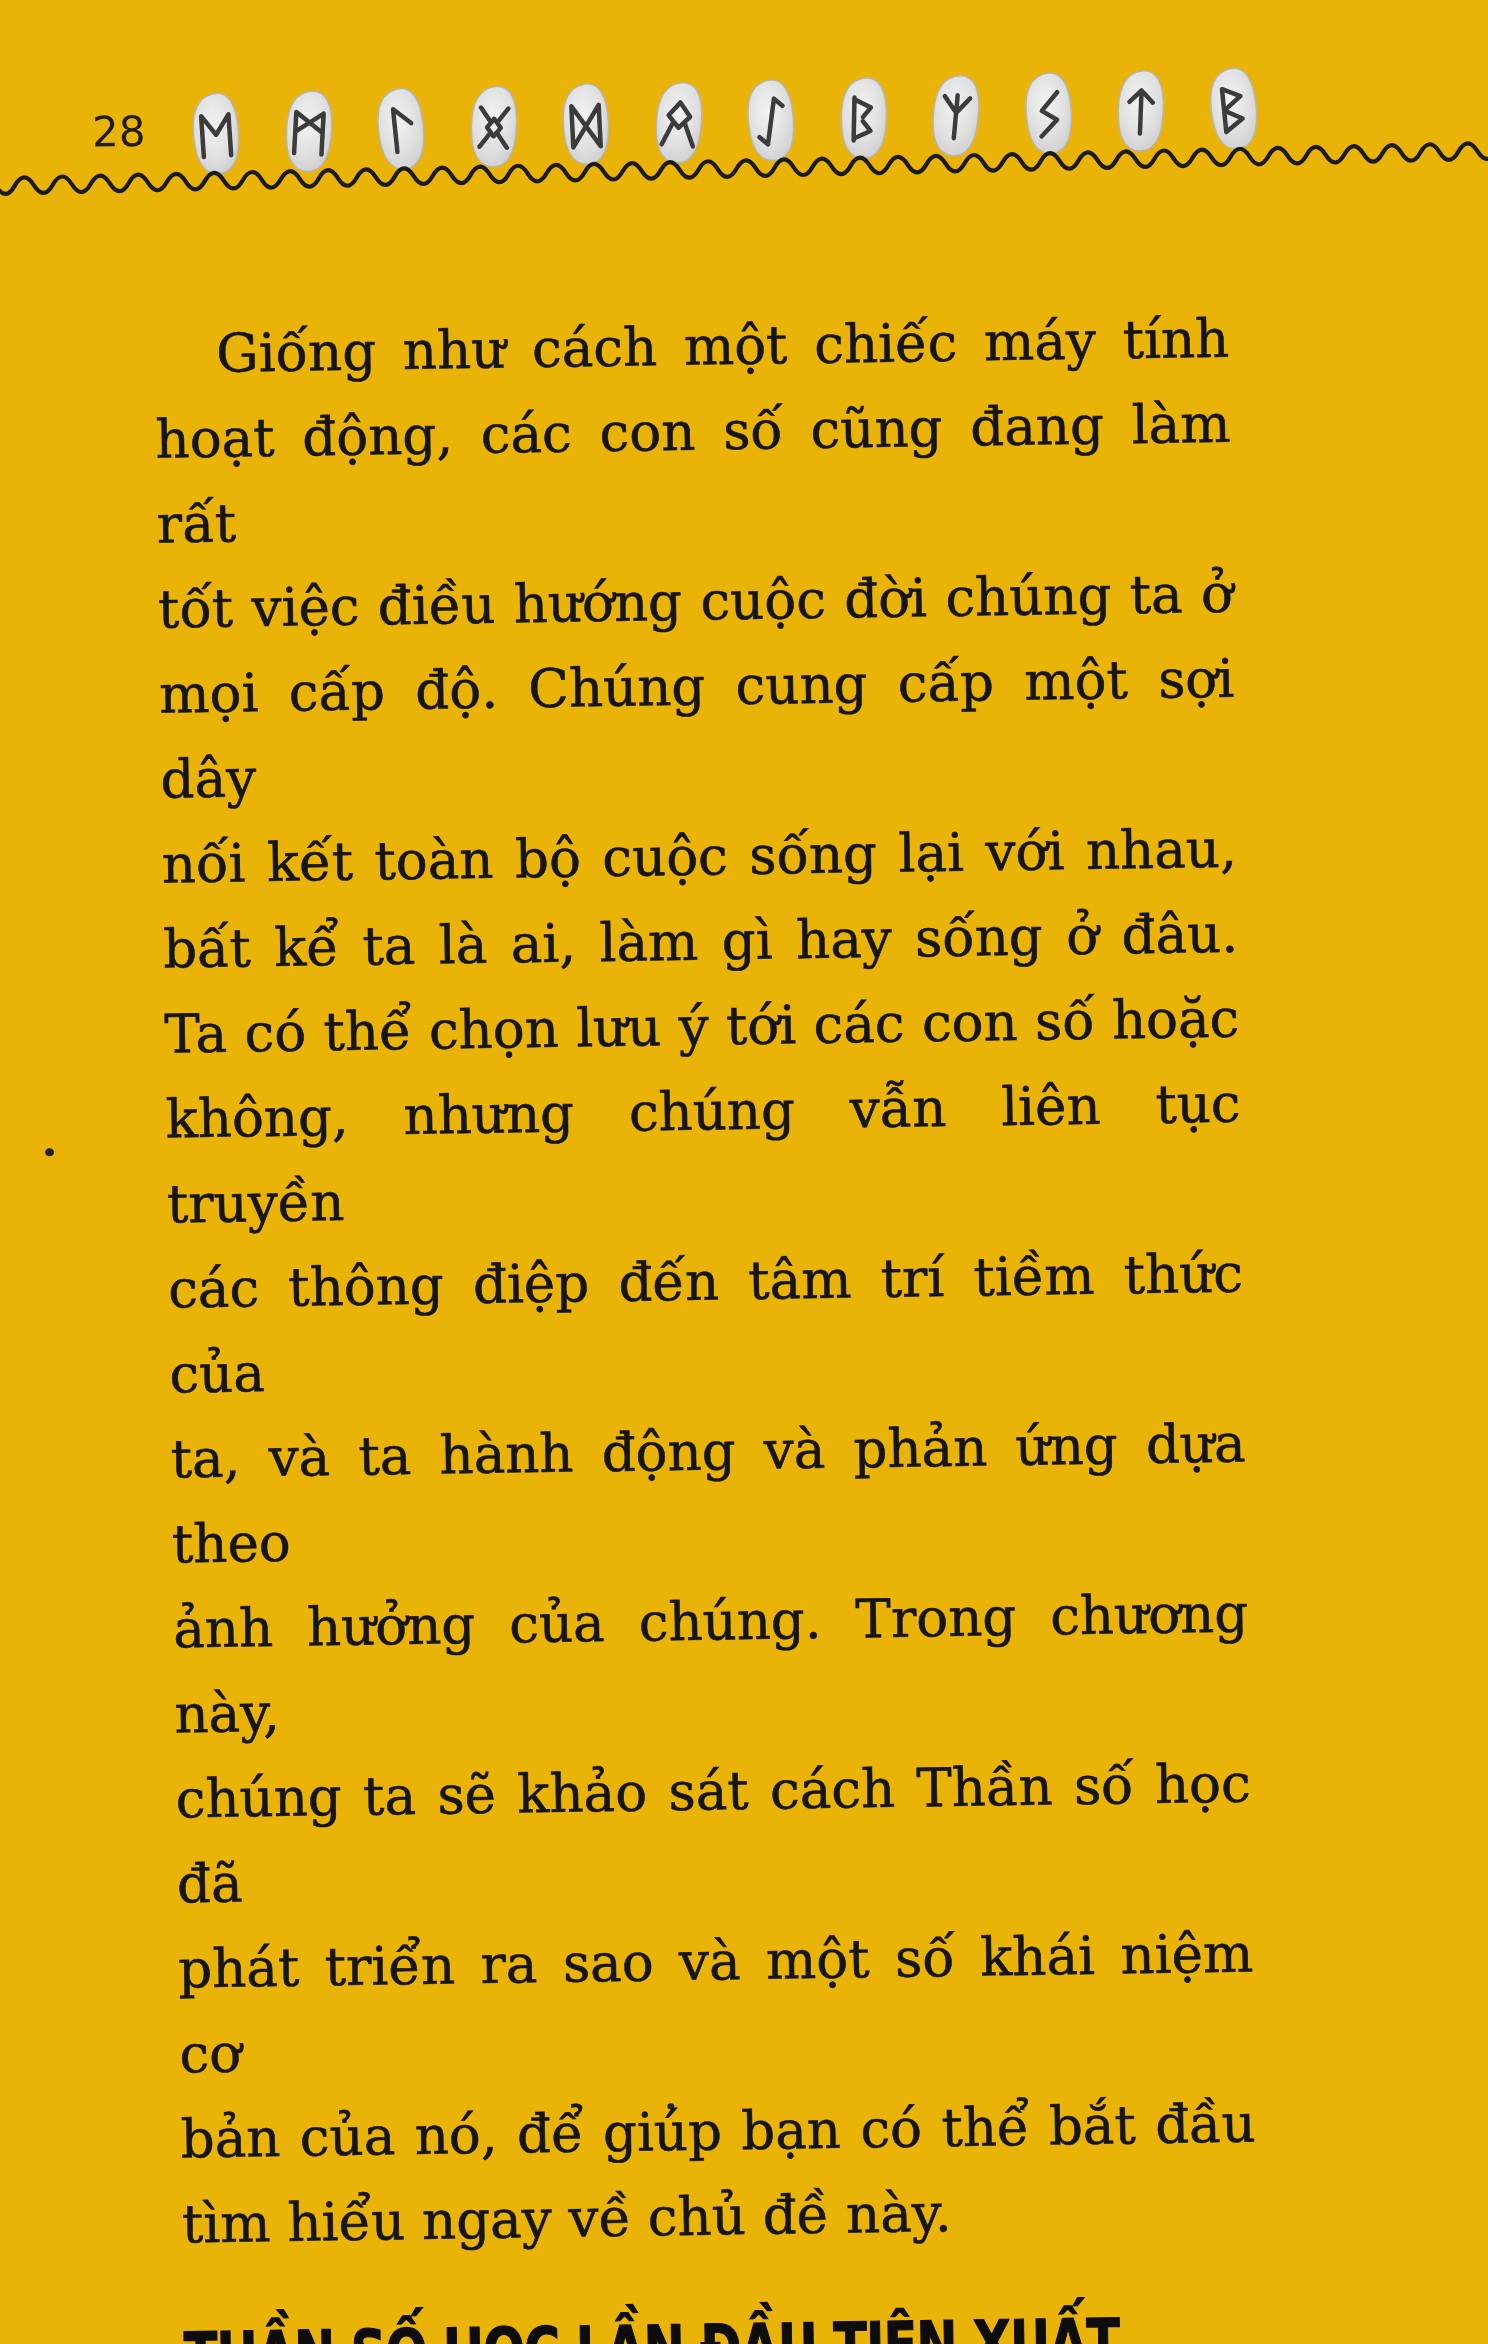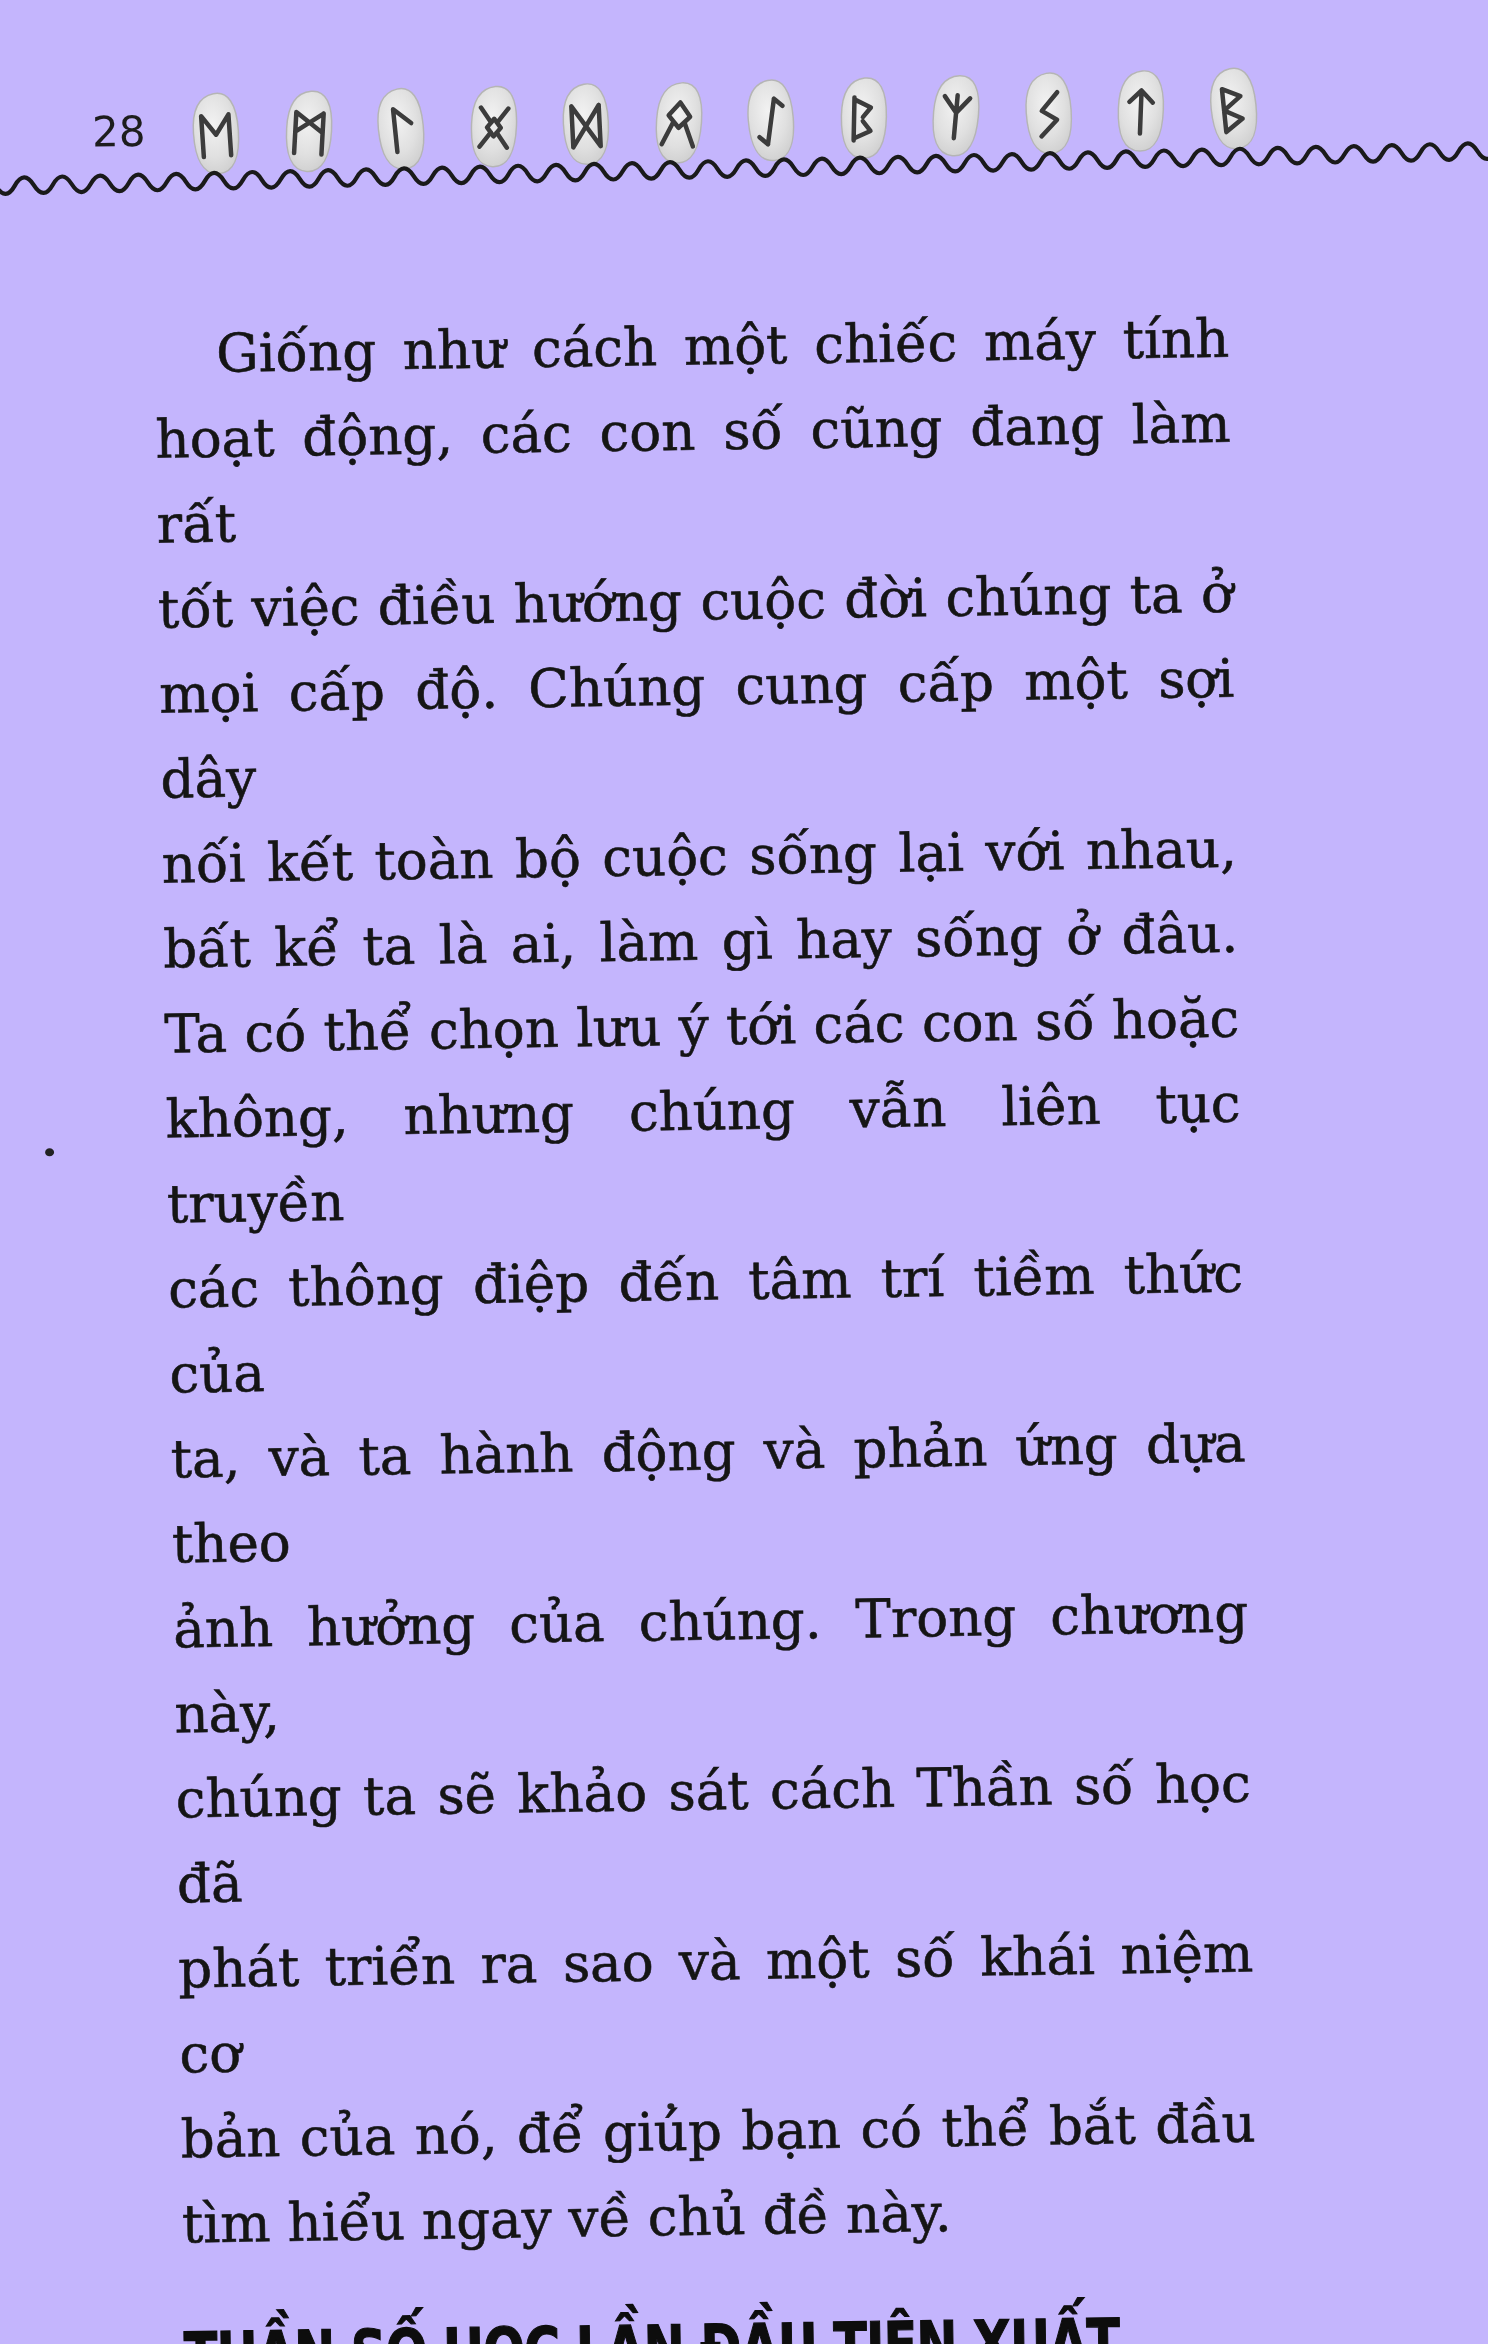--- a/index.html
+++ b/index.html
@@ -1,18 +1,18 @@
 <!DOCTYPE html>
 <html><head>
 <meta charset="utf-8">
 <style>
   html,body { margin:0; padding:0; background:#ffffff; }
   .sheet {
     position:relative; width:1488px; height:2344px;
-    background:#c4b5fd; overflow:hidden;
+    background:#eab308; overflow:hidden;
     font-family:"DejaVu Serif", serif; color:#151515;
   }
   .tilt { position:absolute; inset:0; transform:rotate(-0.85deg); transform-origin:50% 40%; }
 
   .page-number {
     position:absolute; left:104px; top:98px;
     font-family:"DejaVu Sans", sans-serif; font-size:42px; color:#1d1d1d;
   }
 
   

